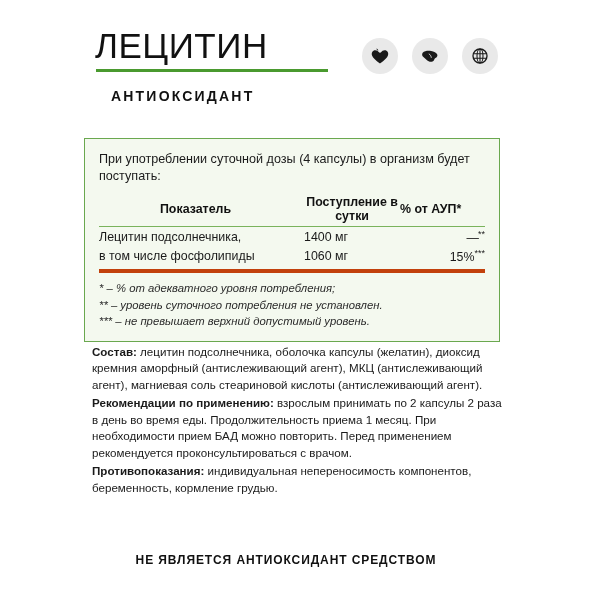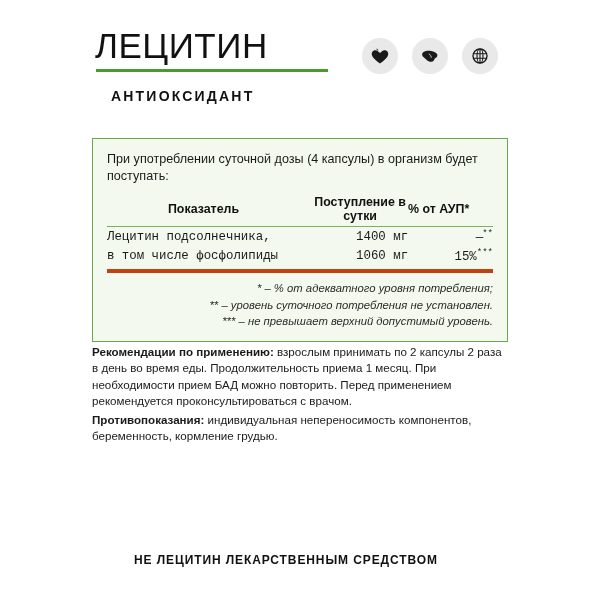--- a/index.html
+++ b/index.html
@@ -74,21 +74,21 @@
     background: #e9e9e9;
     display: flex;
     align-items: center;
     justify-content: center;
   }
   .icon-badge svg { display: block; }
 
   
   .facts-panel {
     position: absolute;
-    left: 92px;
+    left: 84px;
     top: 138px;
     width: 416px;
     box-sizing: border-box;
     border: 1px solid #6aa84f;
     background: #f4f9ef;
     padding: 12px 14px 12px 14px;
   }
   .facts-intro {
     font-size: 12.6px;
     line-height: 1.38;
@@ -107,37 +107,36 @@
     border-bottom: 1px solid #7ab35c;
     color: #111;
     font-size: 12.4px;
   }
   table.facts th.col-amount { text-align: center; padding-left: 12px; }
   table.facts th.col-pct { text-align: left; }
   table.facts td {
     padding: 2px 0 0 0;
     vertical-align: top;
     line-height: 1.3;
-    font-family: Liberation Mono, monospace;
   }
   table.facts td.col-name { width: 50%; }
-  table.facts td.col-amount { padding-left: 12px; width: 28%; text-align: right; }
+  table.facts td.col-amount { padding-left: 12px; width: 28%; }
   table.facts td.col-pct { text-align: right; width: 22%; white-space: nowrap; }
   table.facts tr.row-last td { border-bottom: 4px solid #c2410c; padding-bottom: 4px; }
   .sup { font-size: 9px; vertical-align: super; }
   .dash-mark { letter-spacing: -1px; }
 
   .footnotes {
     margin-top: 7px;
     font-size: 11.3px;
     font-style: italic;
     color: #2a2a2a;
     line-height: 1.45;
   }
-  .footnotes div { margin: 0; text-align: right; }
+  .footnotes div { margin: 0; }
 
   
   .body-text {
     position: absolute;
     left: 92px;
     top: 344px;
     width: 416px;
     font-size: 11.6px;
     line-height: 1.42;
     color: #1a1a1a;
@@ -223,21 +222,22 @@
     </table>
 
     <div class="footnotes">
       <div>* – % от адекватного уровня потребления;</div>
       <div>** – уровень суточного потребления не установлен.</div>
       <div>*** – не превышает верхний допустимый уровень.</div>
     </div>
   </div>
 
   <div class="body-text">
+    <p><span class="lead">Состав:</span><span> лецитин подсолнечника, оболочка капсулы (желатин), диоксид кремния аморфный (антислеживающий агент), МКЦ (антислеживающий агент), магниевая соль стеариновой кислоты (антислеживающий агент).</span></p>
     <p><span class="lead">Рекомендации по применению:</span><span> взрослым принимать по 2 капсулы 2 раза в день во время еды. Продолжительность приема 1 месяц. При необходимости прием БАД можно повторить. Перед применением рекомендуется проконсультироваться с врачом.</span></p>
     <p><span class="lead">Противопоказания:</span><span> индивидуальная непереносимость компонентов, беременность, кормление грудью.</span></p>
   </div>
 
   <div class="footer">
-    <span class="footer-text">НЕ ЛЕЦИТИН ЛЕКАРСТВЕННЫМ СРЕДСТВОМ</span>
+    <span class="footer-text">НЕ ЯВЛЯЕТСЯ АНТИОКСИДАНТ СРЕДСТВОМ</span>
   </div>
 
 </div>
 
 </body></html>

